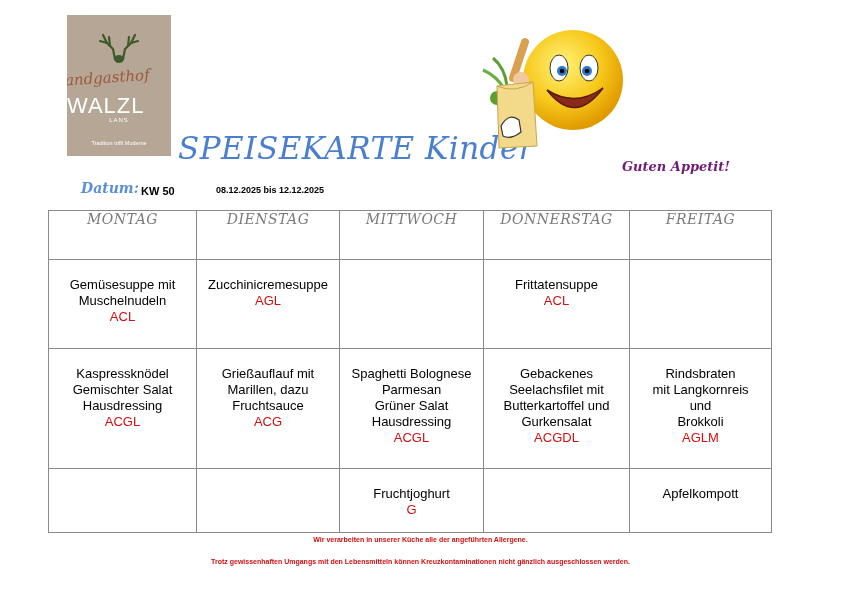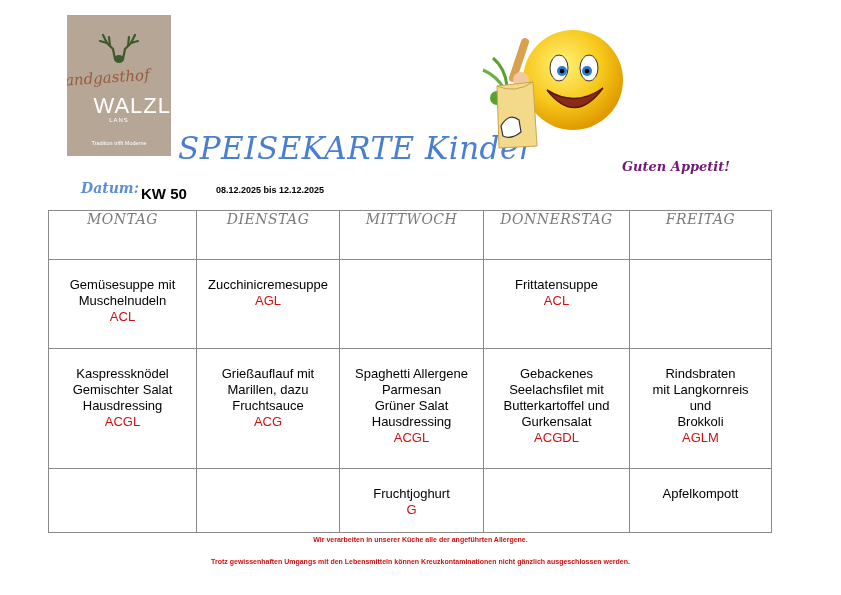--- a/index.html
+++ b/index.html
@@ -1,27 +1,27 @@
 <!DOCTYPE html>
 <html><head>
 <meta charset="utf-8">
 <style>
   html, body { margin:0; padding:0; }
   body { width:841px; height:595px; background:#ffffff; position:relative; overflow:hidden; font-family:"Liberation Sans", sans-serif; }
   .logo { position:absolute; left:67px; top:15px; width:104px; height:141px; background:#b5a696; overflow:hidden; }
   .logo .antlers { position:absolute; left:30px; top:14px; }
   .logo .script { position:absolute; left:-12px; top:54px; font-family:"DejaVu Serif", serif; font-style:italic; font-size:15px; color:#9c5a3c; white-space:nowrap; transform:rotate(-4deg); }
-  .logo .brand { position:absolute; left:0; width:104px; top:78px; text-align:right; font-family:"Liberation Sans", sans-serif; font-size:22px; color:#ffffff; letter-spacing:1px; }
+  .logo .brand { position:absolute; left:0; width:104px; top:78px; text-align:left; font-family:"Liberation Sans", sans-serif; font-size:22px; color:#ffffff; letter-spacing:1px; }
   .logo .loc { position:absolute; left:0; width:104px; top:102px; text-align:center; font-size:6px; color:#ffffff; letter-spacing:1px; }
   .logo .tag { position:absolute; left:0; width:104px; top:125px; text-align:center; font-size:5.5px; color:#ffffff; }
   .title { position:absolute; left:178px; top:130px; font-family:"DejaVu Serif", serif; font-style:italic; font-size:31px; color:#4a7fd0; letter-spacing:0.5px; }
   .greet { position:absolute; left:622px; top:159px; font-family:"DejaVu Serif", serif; font-style:italic; font-weight:bold; font-size:13px; color:#701a75; }
   .mascot { position:absolute; left:475px; top:28px; }
   .datum-label { position:absolute; left:70px; top:180px; font-family:"DejaVu Serif", serif; font-style:italic; font-weight:bold; font-size:14px; color:#5b8fd8;margin-left:11px; }
-  .kw { position:absolute; left:141px; top:185px; font-size:15px; font-weight:bold; color:#000; }
+  .kw { position:absolute; left:141px; top:185px; font-size:11px; font-weight:bold; color:#000; }
   .dates { position:absolute; left:184px; top:185px; font-size:9px; font-weight:bold; color:#000;padding-left:32px; }
   table.menu { position:absolute; left:48px; top:210px; border-collapse:collapse; table-layout:fixed; }
   table.menu td, table.menu th { border:1px solid #8a8a8a; text-align:center; vertical-align:top; padding:0; font-weight:normal; }
   th.day { height:48px; vertical-align:middle; font-family:"DejaVu Serif", serif; font-style:italic; font-size:14px; color:#7a7a7a; letter-spacing:0.5px; }
   .cell { padding-top:17px; font-size:13px; line-height:16px; color:#000;text-align:center; }
   .al { color:#d01010; }
   .foot1 { position:absolute; left:0; width:841px; top:536px; text-align:center; font-size:7px; font-weight:bold; color:#d01010; }
   .foot2 { position:absolute; left:0; width:841px; top:558px; text-align:center; font-size:7px; font-weight:bold; color:#d01010; }
 </style>
 </head>
@@ -131,21 +131,21 @@
     <td>
           <div class="cell">
       <div>Grießauflauf mit</div>
       <div>Marillen, dazu</div>
       <div>Fruchtsauce</div>
       <div class="al">ACG</div>
     </div>
         </td>
     <td>
           <div class="cell">
-      <div>Spaghetti Allergene</div>
+      <div>Spaghetti Bolognese</div>
       <div>Parmesan</div>
       <div>Grüner Salat</div>
       <div>Hausdressing</div>
       <div class="al">ACGL</div>
     </div>
         </td>
     <td>
           <div class="cell">
       <div>Gebackenes</div>
       <div>Seelachsfilet mit</div>

